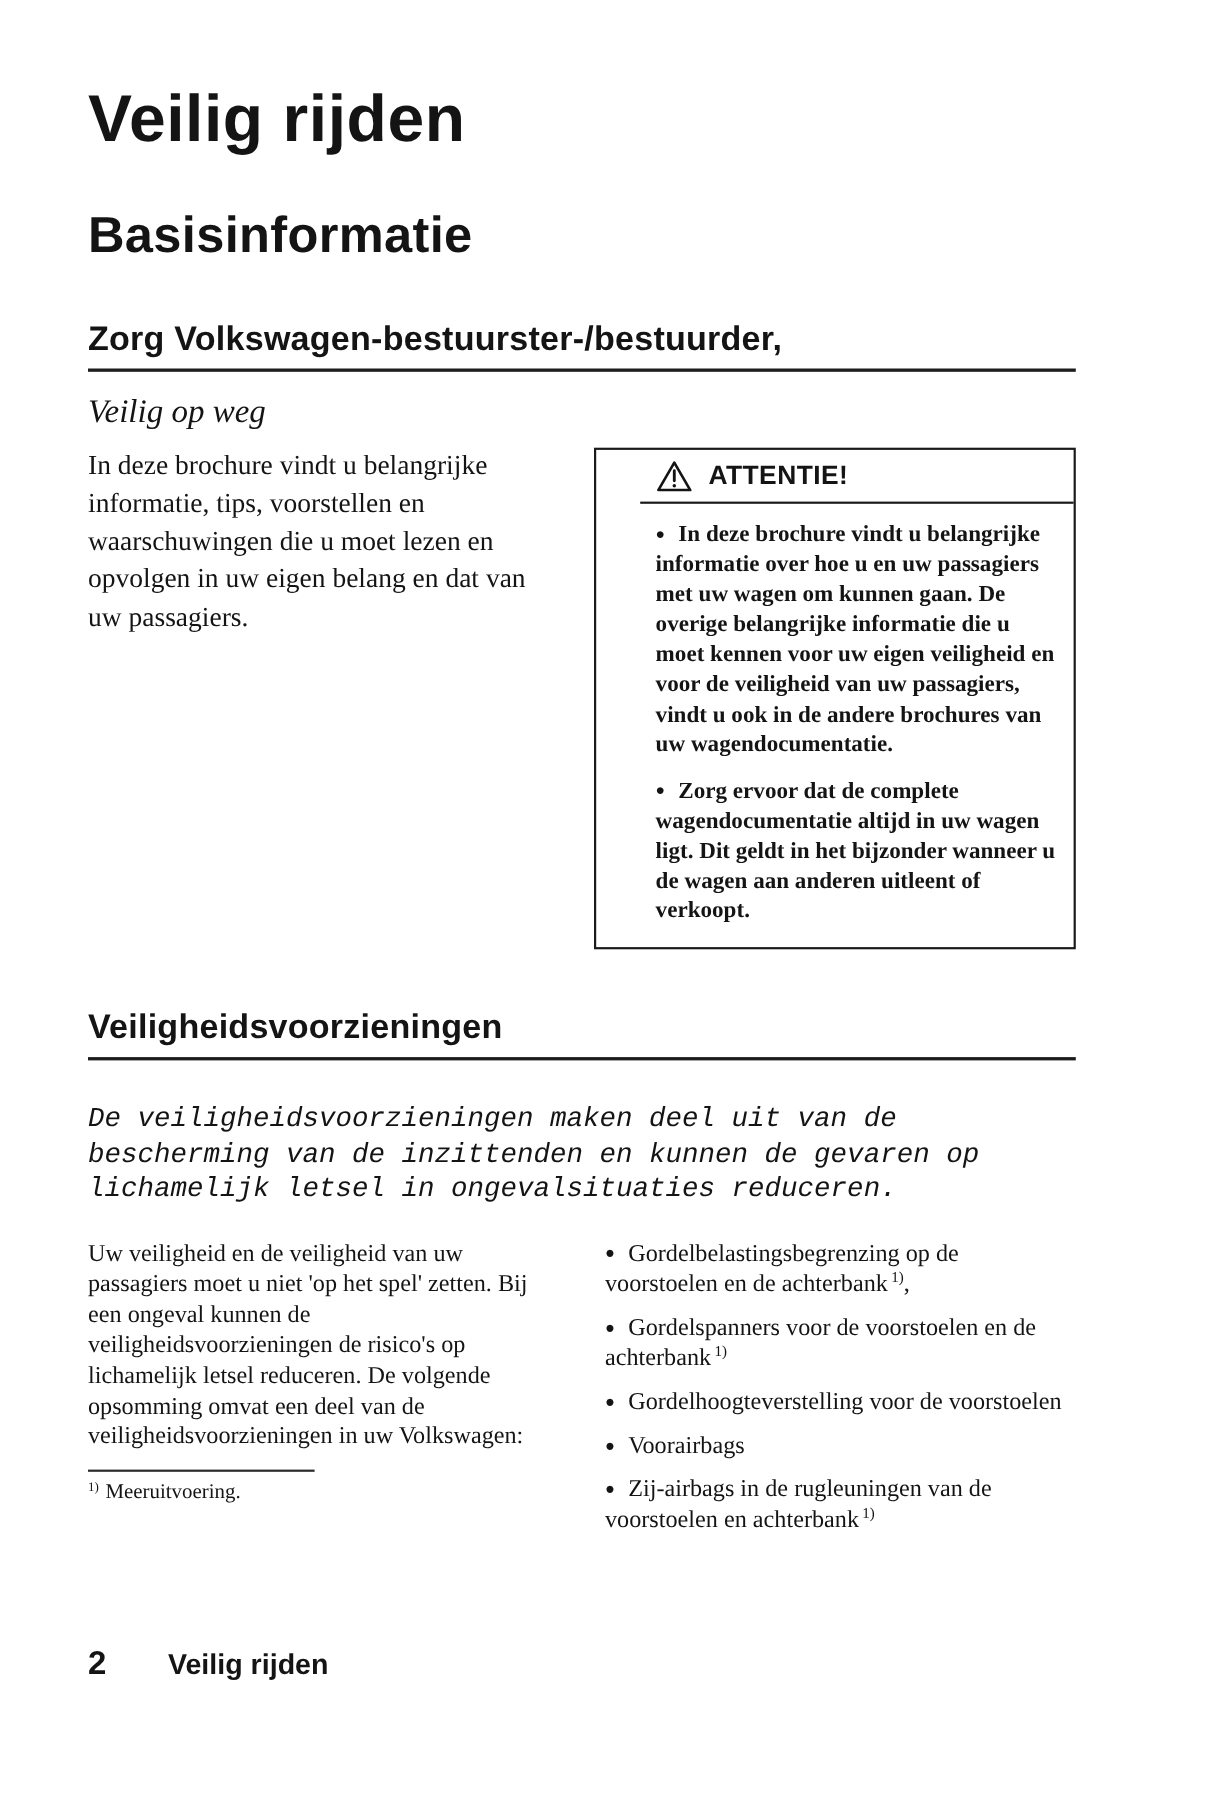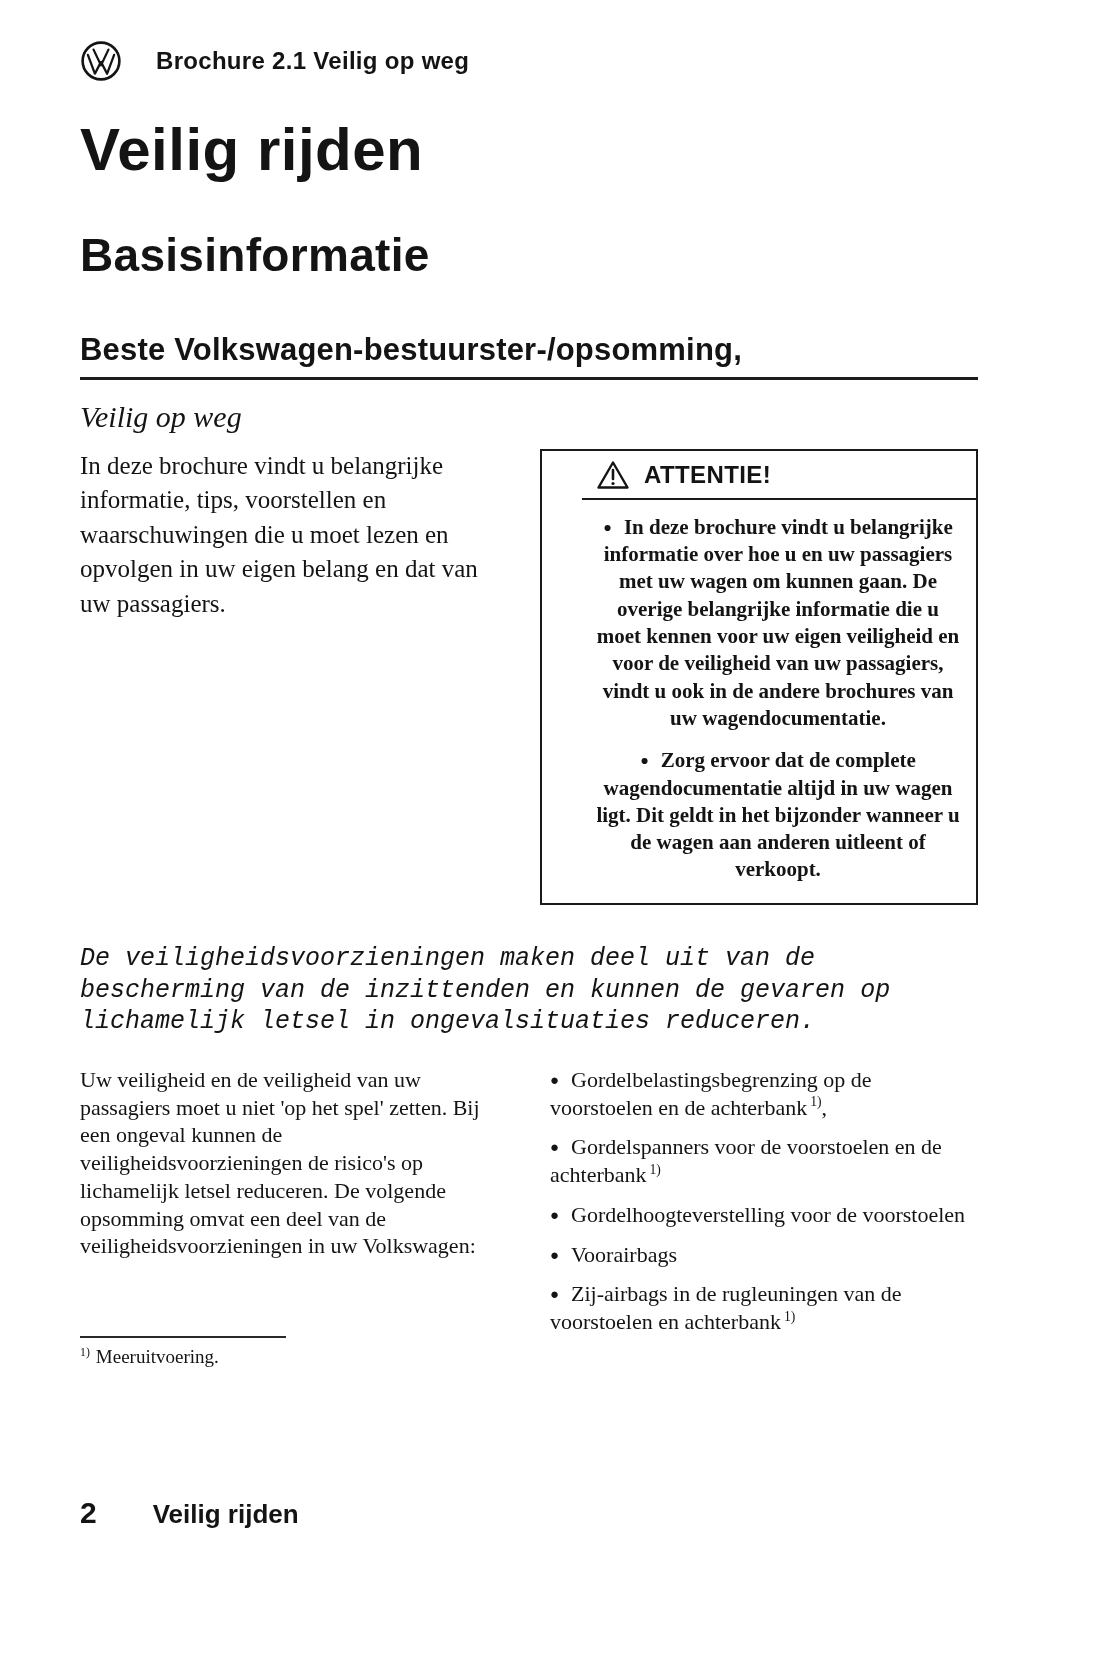--- a/index.html
+++ b/index.html
@@ -107,21 +107,20 @@
     font-weight: bold;
     font-size: 24px;
     letter-spacing: 0.4px;
   }
   .warning-icon { width: 34px; height: 30px; display: inline-block; flex: 0 0 auto; }
   .warning-body {
     padding: 14px 16px 4px 14px;
     font-weight: bold;
     font-size: 21px;
     line-height: 1.3;
-    text-align: center;
   }
   .warning-body .bullet-item { margin-bottom: 15px; }
   
   .lead {
     margin: 38px 0 0 0;
     font-style: italic;
     font-size: 25px;
     line-height: 1.27;
     font-family: Liberation Mono, monospace;
   }
@@ -173,37 +172,27 @@
     font-weight: bold;
   }
   .page-num { font-size: 30px; }
   .footer-title { font-size: 26px; }
 </style>
 </head>
 <body>
 
 <div class="page">
 
-  <header class="doc-header">
-    <span class="vw-logo">
-      <svg viewBox="0 0 48 48" width="42" height="42" aria-hidden="true">
-        <circle cx="24" cy="24" r="21" fill="none" stroke="#141414" stroke-width="3"></circle>
-        <polyline points="15.5,11 24,29 32.5,11" fill="none" stroke="#141414" stroke-width="2.6" stroke-linecap="round" stroke-linejoin="round"></polyline>
-        <polyline points="9,17 17,38.5 24,25 31,38.5 39,17" fill="none" stroke="#141414" stroke-width="2.6" stroke-linecap="round" stroke-linejoin="round"></polyline>
-      </svg>
-    </span>
-    <span class="breadcrumb">Brochure 2.1 Veilig op weg</span>
-  </header>
 
   <h1 class="page-title">Veilig rijden</h1>
 
   <h2 class="page-subtitle">Basisinformatie</h2>
 
   <div class="section-head">
-    <h3>Beste Volkswagen-bestuurster-/opsomming,</h3>
+    <h3>Zorg Volkswagen-bestuurster-/bestuurder,</h3>
   </div>
 
   <div class="subhead-italic">Veilig op weg</div>
 
   <div class="cols cols-1">
     <p class="intro">In deze brochure vindt u belangrijke informatie, tips, voorstellen en waarschuwingen die u moet lezen en opvolgen in uw eigen belang en dat van uw passagiers.</p>
 
     <aside class="warning-box">
       <div class="warning-head">
         <span class="warning-icon">
@@ -215,20 +204,23 @@
         </span>
         <span class="warning-title">ATTENTIE!</span>
       </div>
       <div class="warning-body">
           <div class="bullet-item"><span class="bullet-dot">●</span>In deze brochure vindt u belangrijke informatie over hoe u en uw passagiers met uw wagen om kunnen gaan. De overige belangrijke informatie die u moet kennen voor uw eigen veiligheid en voor de veiligheid van uw passagiers, vindt u ook in de andere brochures van uw wagendocumentatie.</div>
           <div class="bullet-item"><span class="bullet-dot">●</span>Zorg ervoor dat de complete wagendocumentatie altijd in uw wagen ligt. Dit geldt in het bijzonder wanneer u de wagen aan anderen uitleent of verkoopt.</div>
         </div>
     </aside>
   </div>
 
+  <div class="section-head">
+    <h3>Veiligheidsvoorzieningen</h3>
+  </div>
 
   <p class="lead">De veiligheidsvoorzieningen maken deel uit van de bescherming van de inzittenden en kunnen de gevaren op lichamelijk letsel in ongevalsituaties reduceren.</p>
 
   <div class="cols cols-2">
     <div class="col-left">
       <p>Uw veiligheid en de veiligheid van uw passagiers moet u niet 'op het spel' zetten. Bij een ongeval kunnen de veiligheidsvoorzieningen de risico's op lichamelijk letsel reduceren. De volgende opsomming omvat een deel van de veiligheidsvoorzieningen in uw Volkswagen:</p>
     </div>
     <div class="col-right">
       <div>
           <div class="bullet-item"><span class="bullet-dot">●</span>Gordelbelastingsbegrenzing op de voorstoelen en de achterbank<sup>1)</sup>,</div>

